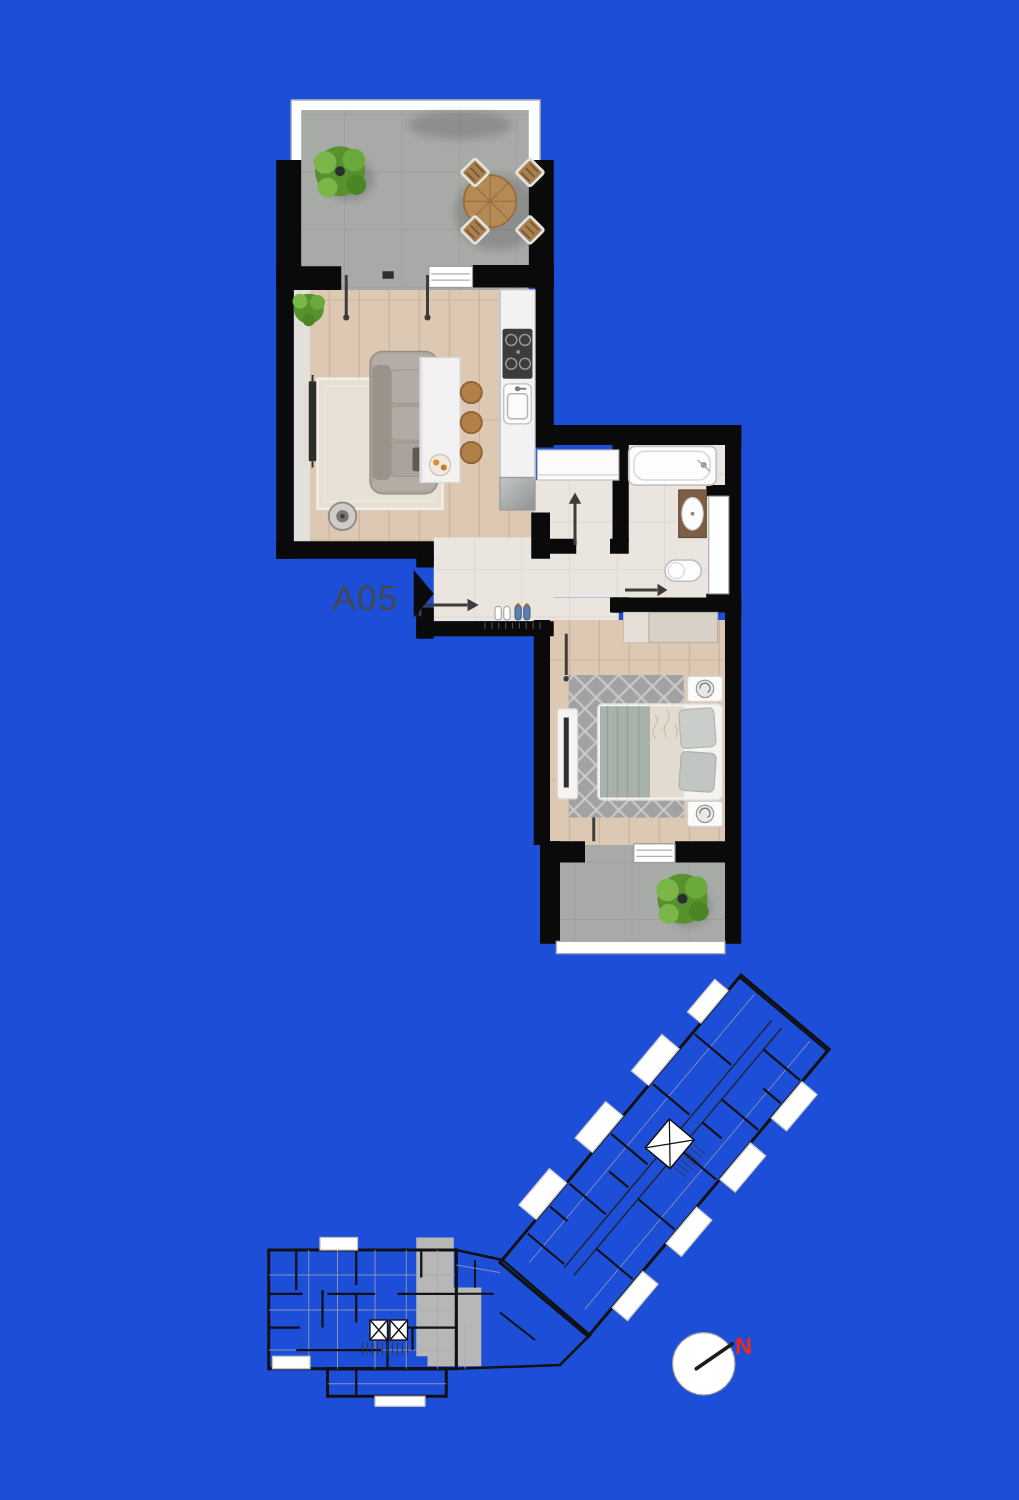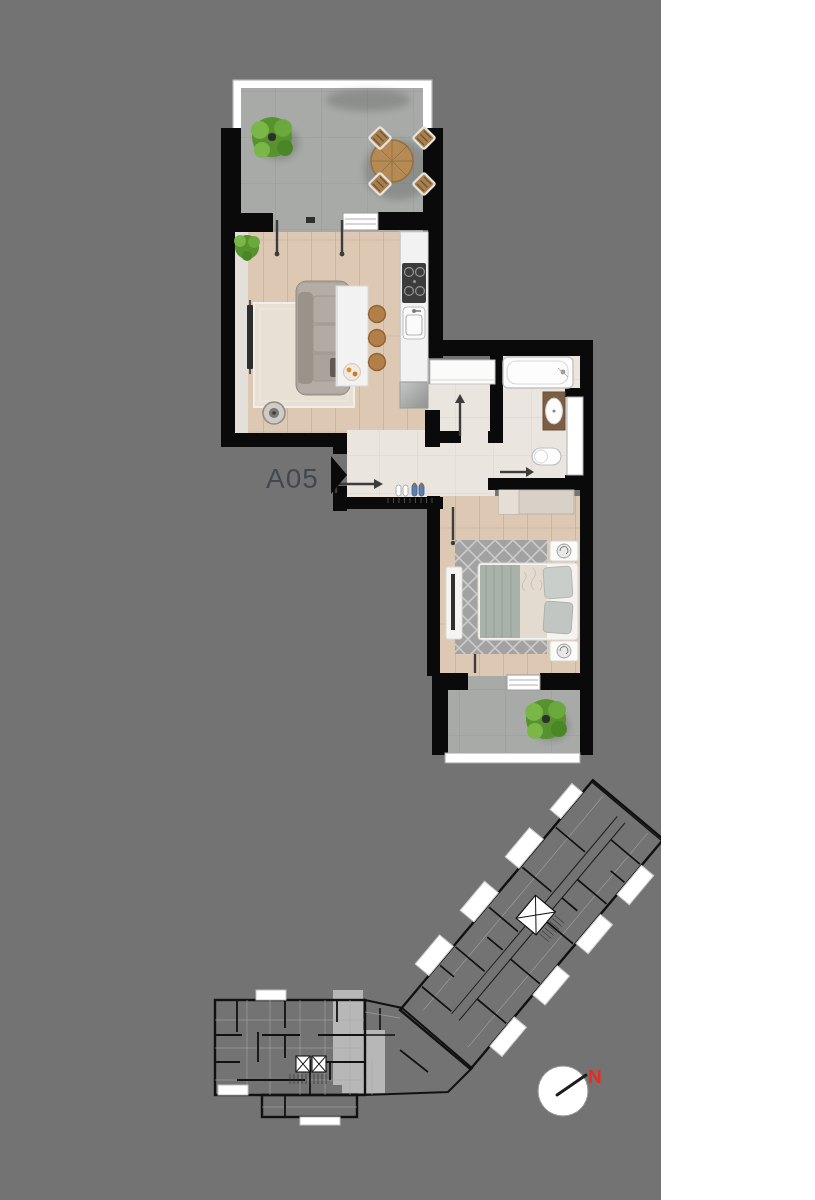--- a/index.html
+++ b/index.html
@@ -1,16 +1,16 @@
 <!DOCTYPE html>
 <html><head>
 <meta charset="utf-8">
 <style>
   html,body{margin:0;padding:0;background:#ffffff;}
-  #stage{position:relative;width:661px;height:1200px;background:#737373;overflow:hidden;
+  #stage{position:relative;width:815px;height:1200px;background:#1d4ed8;overflow:hidden;
          font-family:"Liberation Sans", sans-serif;}
   svg{position:absolute;left:0;top:0;}
   text{font-family:"Liberation Sans", sans-serif;}
   .unit-label{font-size:28px;letter-spacing:1px;}
   .north-label{font-size:19px;font-weight:bold;}
 </style>
 </head>
 <body>
 
 <div id="stage">

